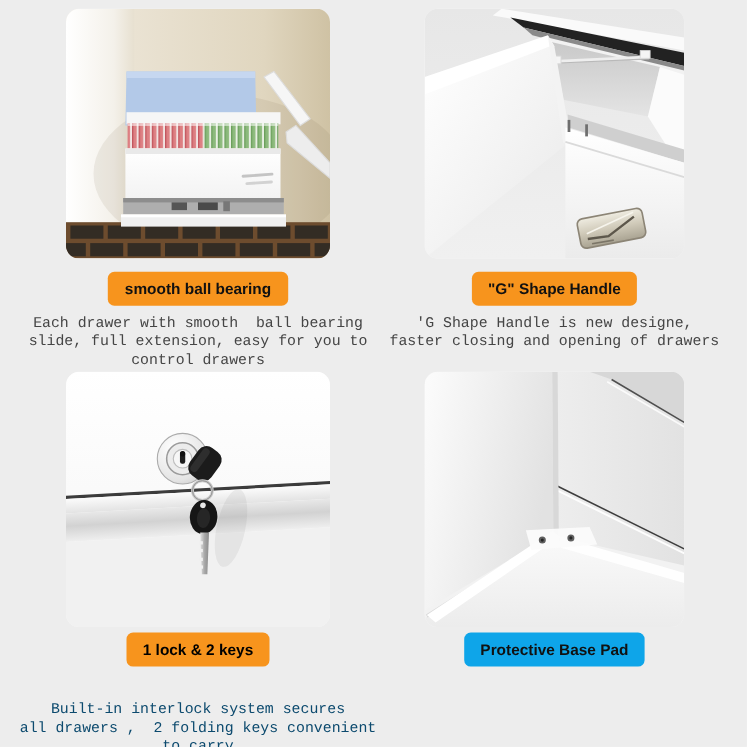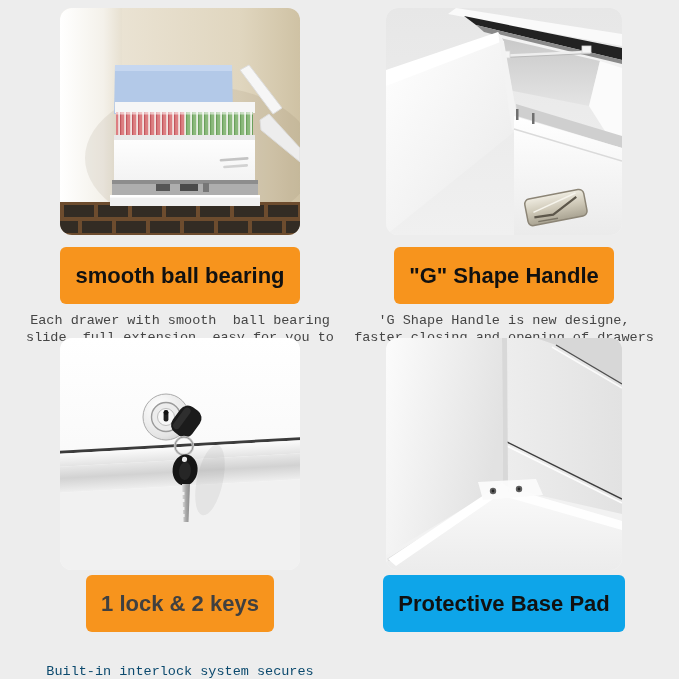--- a/index.html
+++ b/index.html
@@ -25,23 +25,23 @@
     overflow:hidden;
     background:#f6f6f6;
     flex:none;
   }
   .photo svg{display:block;}
   .label-pill{
     margin-top:12px;
     background:#F7941D;
     color:#111111;
     font-weight:700;
-    font-size:22px;
+    font-size:14px;
     line-height:25px;
-    padding:16px 15px;
+    padding:3px 15px;
     border-radius:6px;
     white-space:nowrap;
   }
   .row2 .label-pill{margin-top:5px;}
   .desc{
     margin:8px 0 0 0;
     font-size:13.5px;
     line-height:17px;
     color:#454545;
     text-align:center;
@@ -248,21 +248,21 @@
             <ellipse cx="125" cy="133" rx="6" ry="9" fill="#262626"></ellipse>
           </g>
           <polygon points="122,146 130,146 128.5,184 123.5,184" fill="url(#s3blade)"></polygon>
           <rect x="121" y="154" width="3.4" height="3" fill="#f0f0f0"></rect>
           <rect x="121" y="161" width="3.4" height="3" fill="#f0f0f0"></rect>
           <rect x="121.4" y="169" width="3" height="3" fill="#f0f0f0"></rect>
           <rect x="122" y="176" width="2.6" height="3" fill="#f0f0f0"></rect>
         </g>
       </svg>
     </div>
-    <div class="label-pill" style="background: rgb(247, 148, 29); color: #404040;">1 lock &amp; 2 keys</div>
+    <div class="label-pill" style="background: rgb(247, 148, 29); color: #000000;">1 lock &amp; 2 keys</div>
     <p class="desc" style="color: #0c4a6e; margin-top: 31px;">Built-in interlock system secures
 all drawers ,  2 folding keys convenient to carry</p>
   </section>
 
   <section class="panel row2" id="p3">
     <div class="photo" style="width:236px;height:232px;">
       <svg viewBox="0 0 236 232" width="236" height="232">
         <defs>
           <linearGradient id="s4left" x1="0" y1="0" x2="1" y2="0.35">
             <stop offset="0" stop-color="#fcfcfc"></stop>

